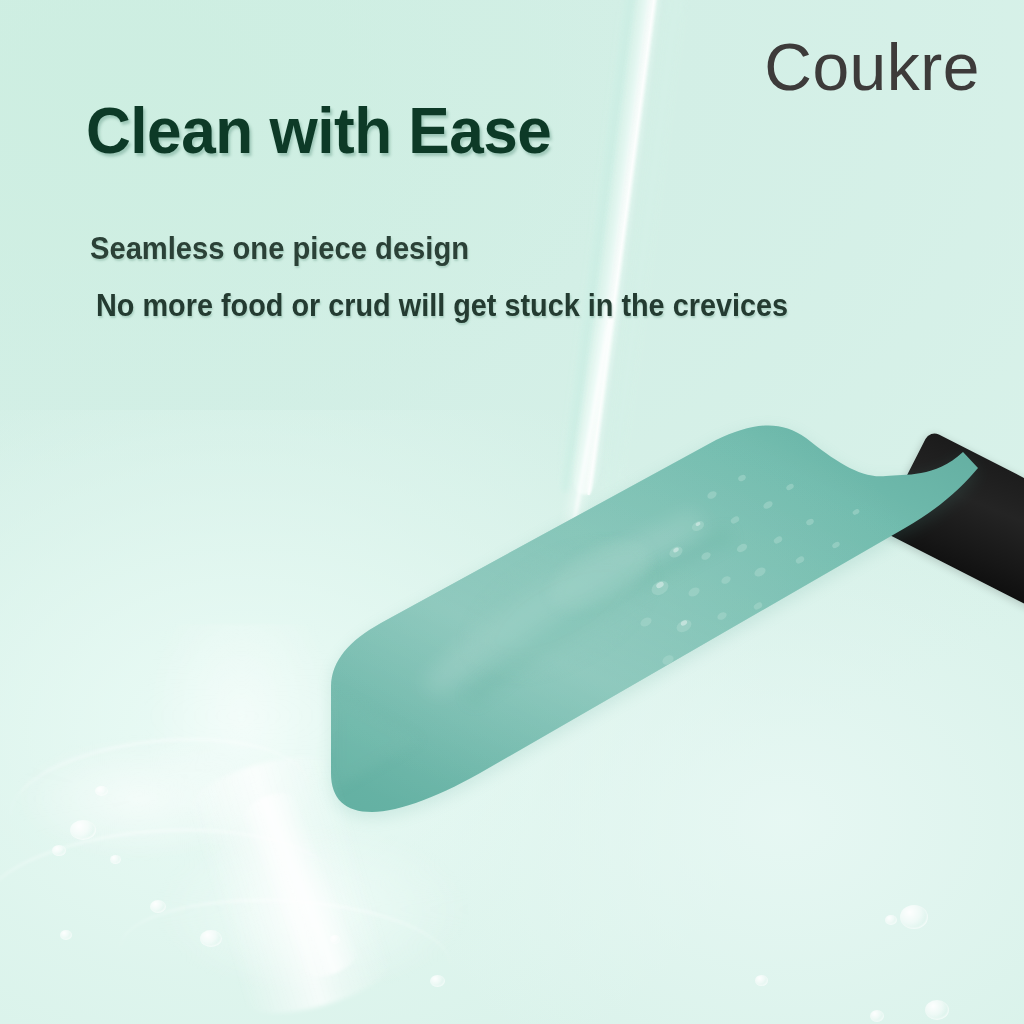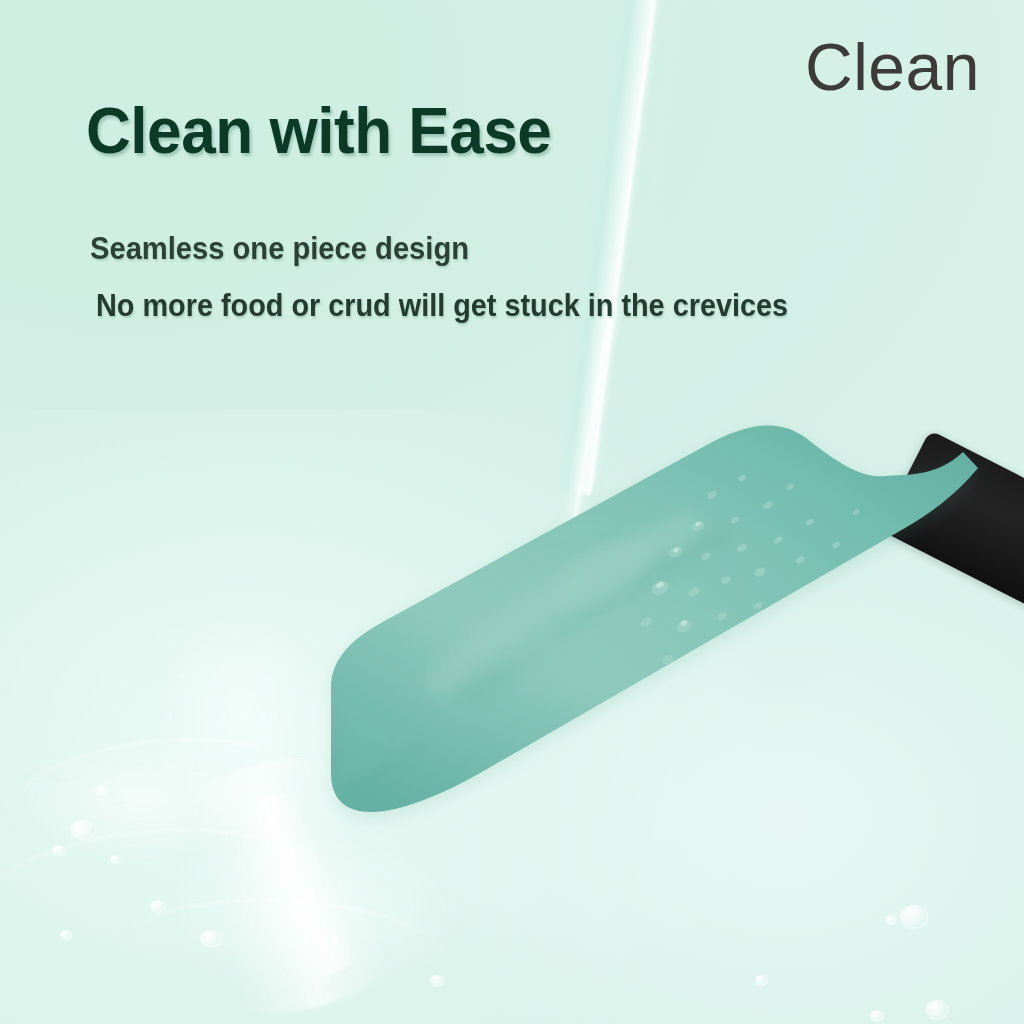--- a/index.html
+++ b/index.html
@@ -339,18 +339,18 @@
   <div class="bdrop" style="left:200px; top:930px; width:22px; height:17px;"></div>
   <div class="bdrop" style="left:60px;  top:930px; width:12px; height:10px;"></div>
   <div class="bdrop" style="left:900px; top:905px; width:28px; height:24px;"></div>
   <div class="bdrop" style="left:885px; top:915px; width:12px; height:10px;"></div>
   <div class="bdrop" style="left:925px; top:1000px; width:24px; height:20px;"></div>
   <div class="bdrop" style="left:870px; top:1010px; width:14px; height:12px;"></div>
   <div class="bdrop" style="left:755px; top:975px; width:13px; height:11px;"></div>
   <div class="bdrop" style="left:430px; top:975px; width:15px; height:12px;"></div>
   <div class="bdrop" style="left:330px; top:935px; width:10px; height:9px;"></div>
 
-  <div class="brand">Clean</div>
+  <div class="brand">Coukre</div>
   <div class="headline">Clean with Ease</div>
   <div class="sub1">Seamless one piece design</div>
   <div class="sub2">No more food  or crud will get stuck in the crevices</div>
 
 </div>
 
 </body></html>

